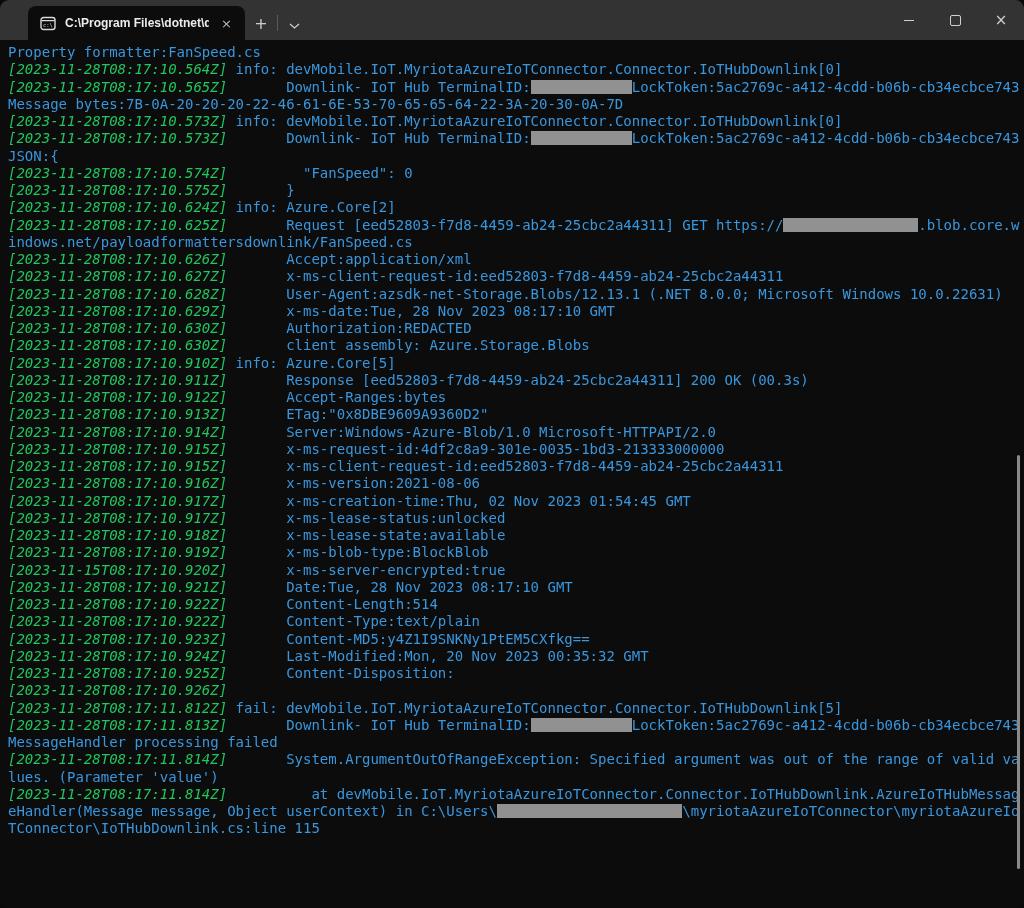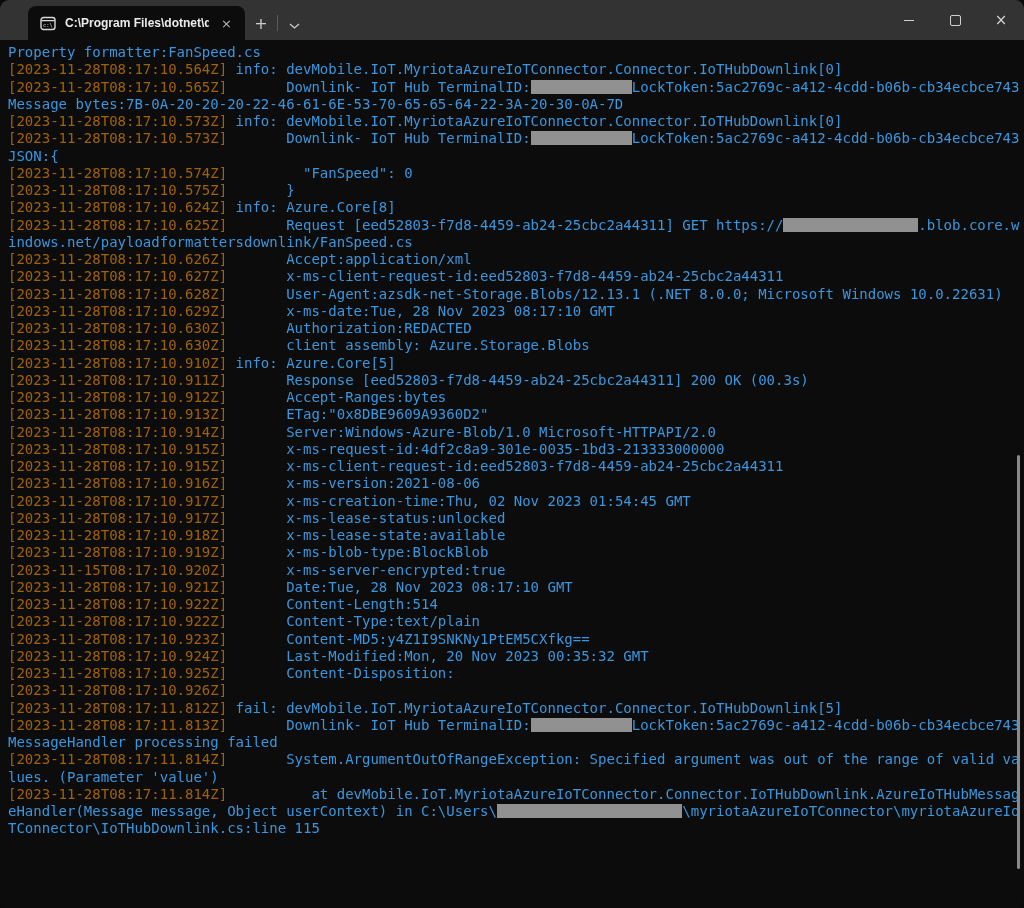--- a/index.html
+++ b/index.html
@@ -58,21 +58,21 @@
   .max-glyph{width:9px;height:9px;border:1px solid #d0d0d0;border-radius:2px;}
   .close-glyph{font-size:15px;line-height:15px;font-family:"DejaVu Sans",sans-serif;}
   
   .terminal{
     position:absolute;top:40px;left:0;right:0;bottom:0;
     padding:4px 0 0 8px;
     font-size:14px;
     line-height:17.25px;
   }
   .tl{white-space:pre;height:17.25px;}
-  .ts{color:#a16207;}
+  .ts{color:#22c55e;font-style:italic;}
   .msg{color:#3a96dd;}
   .redact{
     display:inline-block;
     background:#919191;
     height:14px;
     vertical-align:-2px;
   }
   .scrollbar-thumb{
     position:absolute;
     right:4px;top:455px;
@@ -125,21 +125,21 @@
   <div class="terminal" id="terminal-viewport">
       <div class="tl"><span class="msg">Property formatter:FanSpeed.cs</span></div>
       <div class="tl"><span class="ts">[2023-11-28T08:17:10.564Z]</span><span class="msg"> info: devMobile.IoT.MyriotaAzureIoTConnector.Connector.IoTHubDownlink[0]</span></div>
       <div class="tl"><span class="ts">[2023-11-28T08:17:10.565Z]</span><span class="msg">       Downlink- IoT Hub TerminalID:</span><span class="redact" style="width: 12ch;"></span><span class="msg">LockToken:5ac2769c-a412-4cdd-b06b-cb34ecbce743</span></div>
       <div class="tl"><span class="msg">Message bytes:7B-0A-20-20-20-22-46-61-6E-53-70-65-65-64-22-3A-20-30-0A-7D</span></div>
       <div class="tl"><span class="ts">[2023-11-28T08:17:10.573Z]</span><span class="msg"> info: devMobile.IoT.MyriotaAzureIoTConnector.Connector.IoTHubDownlink[0]</span></div>
       <div class="tl"><span class="ts">[2023-11-28T08:17:10.573Z]</span><span class="msg">       Downlink- IoT Hub TerminalID:</span><span class="redact" style="width: 12ch;"></span><span class="msg">LockToken:5ac2769c-a412-4cdd-b06b-cb34ecbce743</span></div>
       <div class="tl"><span class="msg">JSON:{</span></div>
       <div class="tl"><span class="ts">[2023-11-28T08:17:10.574Z]</span><span class="msg">         "FanSpeed": 0</span></div>
       <div class="tl"><span class="ts">[2023-11-28T08:17:10.575Z]</span><span class="msg">       }</span></div>
-      <div class="tl"><span class="ts">[2023-11-28T08:17:10.624Z]</span><span class="msg"> info: Azure.Core[8]</span></div>
+      <div class="tl"><span class="ts">[2023-11-28T08:17:10.624Z]</span><span class="msg"> info: Azure.Core[2]</span></div>
       <div class="tl"><span class="ts">[2023-11-28T08:17:10.625Z]</span><span class="msg">       Request [eed52803-f7d8-4459-ab24-25cbc2a44311] GET https://</span><span class="redact" style="width: 16ch;"></span><span class="msg">.blob.core.w</span></div>
       <div class="tl"><span class="msg">indows.net/payloadformattersdownlink/FanSpeed.cs</span></div>
       <div class="tl"><span class="ts">[2023-11-28T08:17:10.626Z]</span><span class="msg">       Accept:application/xml</span></div>
       <div class="tl"><span class="ts">[2023-11-28T08:17:10.627Z]</span><span class="msg">       x-ms-client-request-id:eed52803-f7d8-4459-ab24-25cbc2a44311</span></div>
       <div class="tl"><span class="ts">[2023-11-28T08:17:10.628Z]</span><span class="msg">       User-Agent:azsdk-net-Storage.Blobs/12.13.1 (.NET 8.0.0; Microsoft Windows 10.0.22631)</span></div>
       <div class="tl"><span class="ts">[2023-11-28T08:17:10.629Z]</span><span class="msg">       x-ms-date:Tue, 28 Nov 2023 08:17:10 GMT</span></div>
       <div class="tl"><span class="ts">[2023-11-28T08:17:10.630Z]</span><span class="msg">       Authorization:REDACTED</span></div>
       <div class="tl"><span class="ts">[2023-11-28T08:17:10.630Z]</span><span class="msg">       client assembly: Azure.Storage.Blobs</span></div>
       <div class="tl"><span class="ts">[2023-11-28T08:17:10.910Z]</span><span class="msg"> info: Azure.Core[5]</span></div>
       <div class="tl"><span class="ts">[2023-11-28T08:17:10.911Z]</span><span class="msg">       Response [eed52803-f7d8-4459-ab24-25cbc2a44311] 200 OK (00.3s)</span></div>

